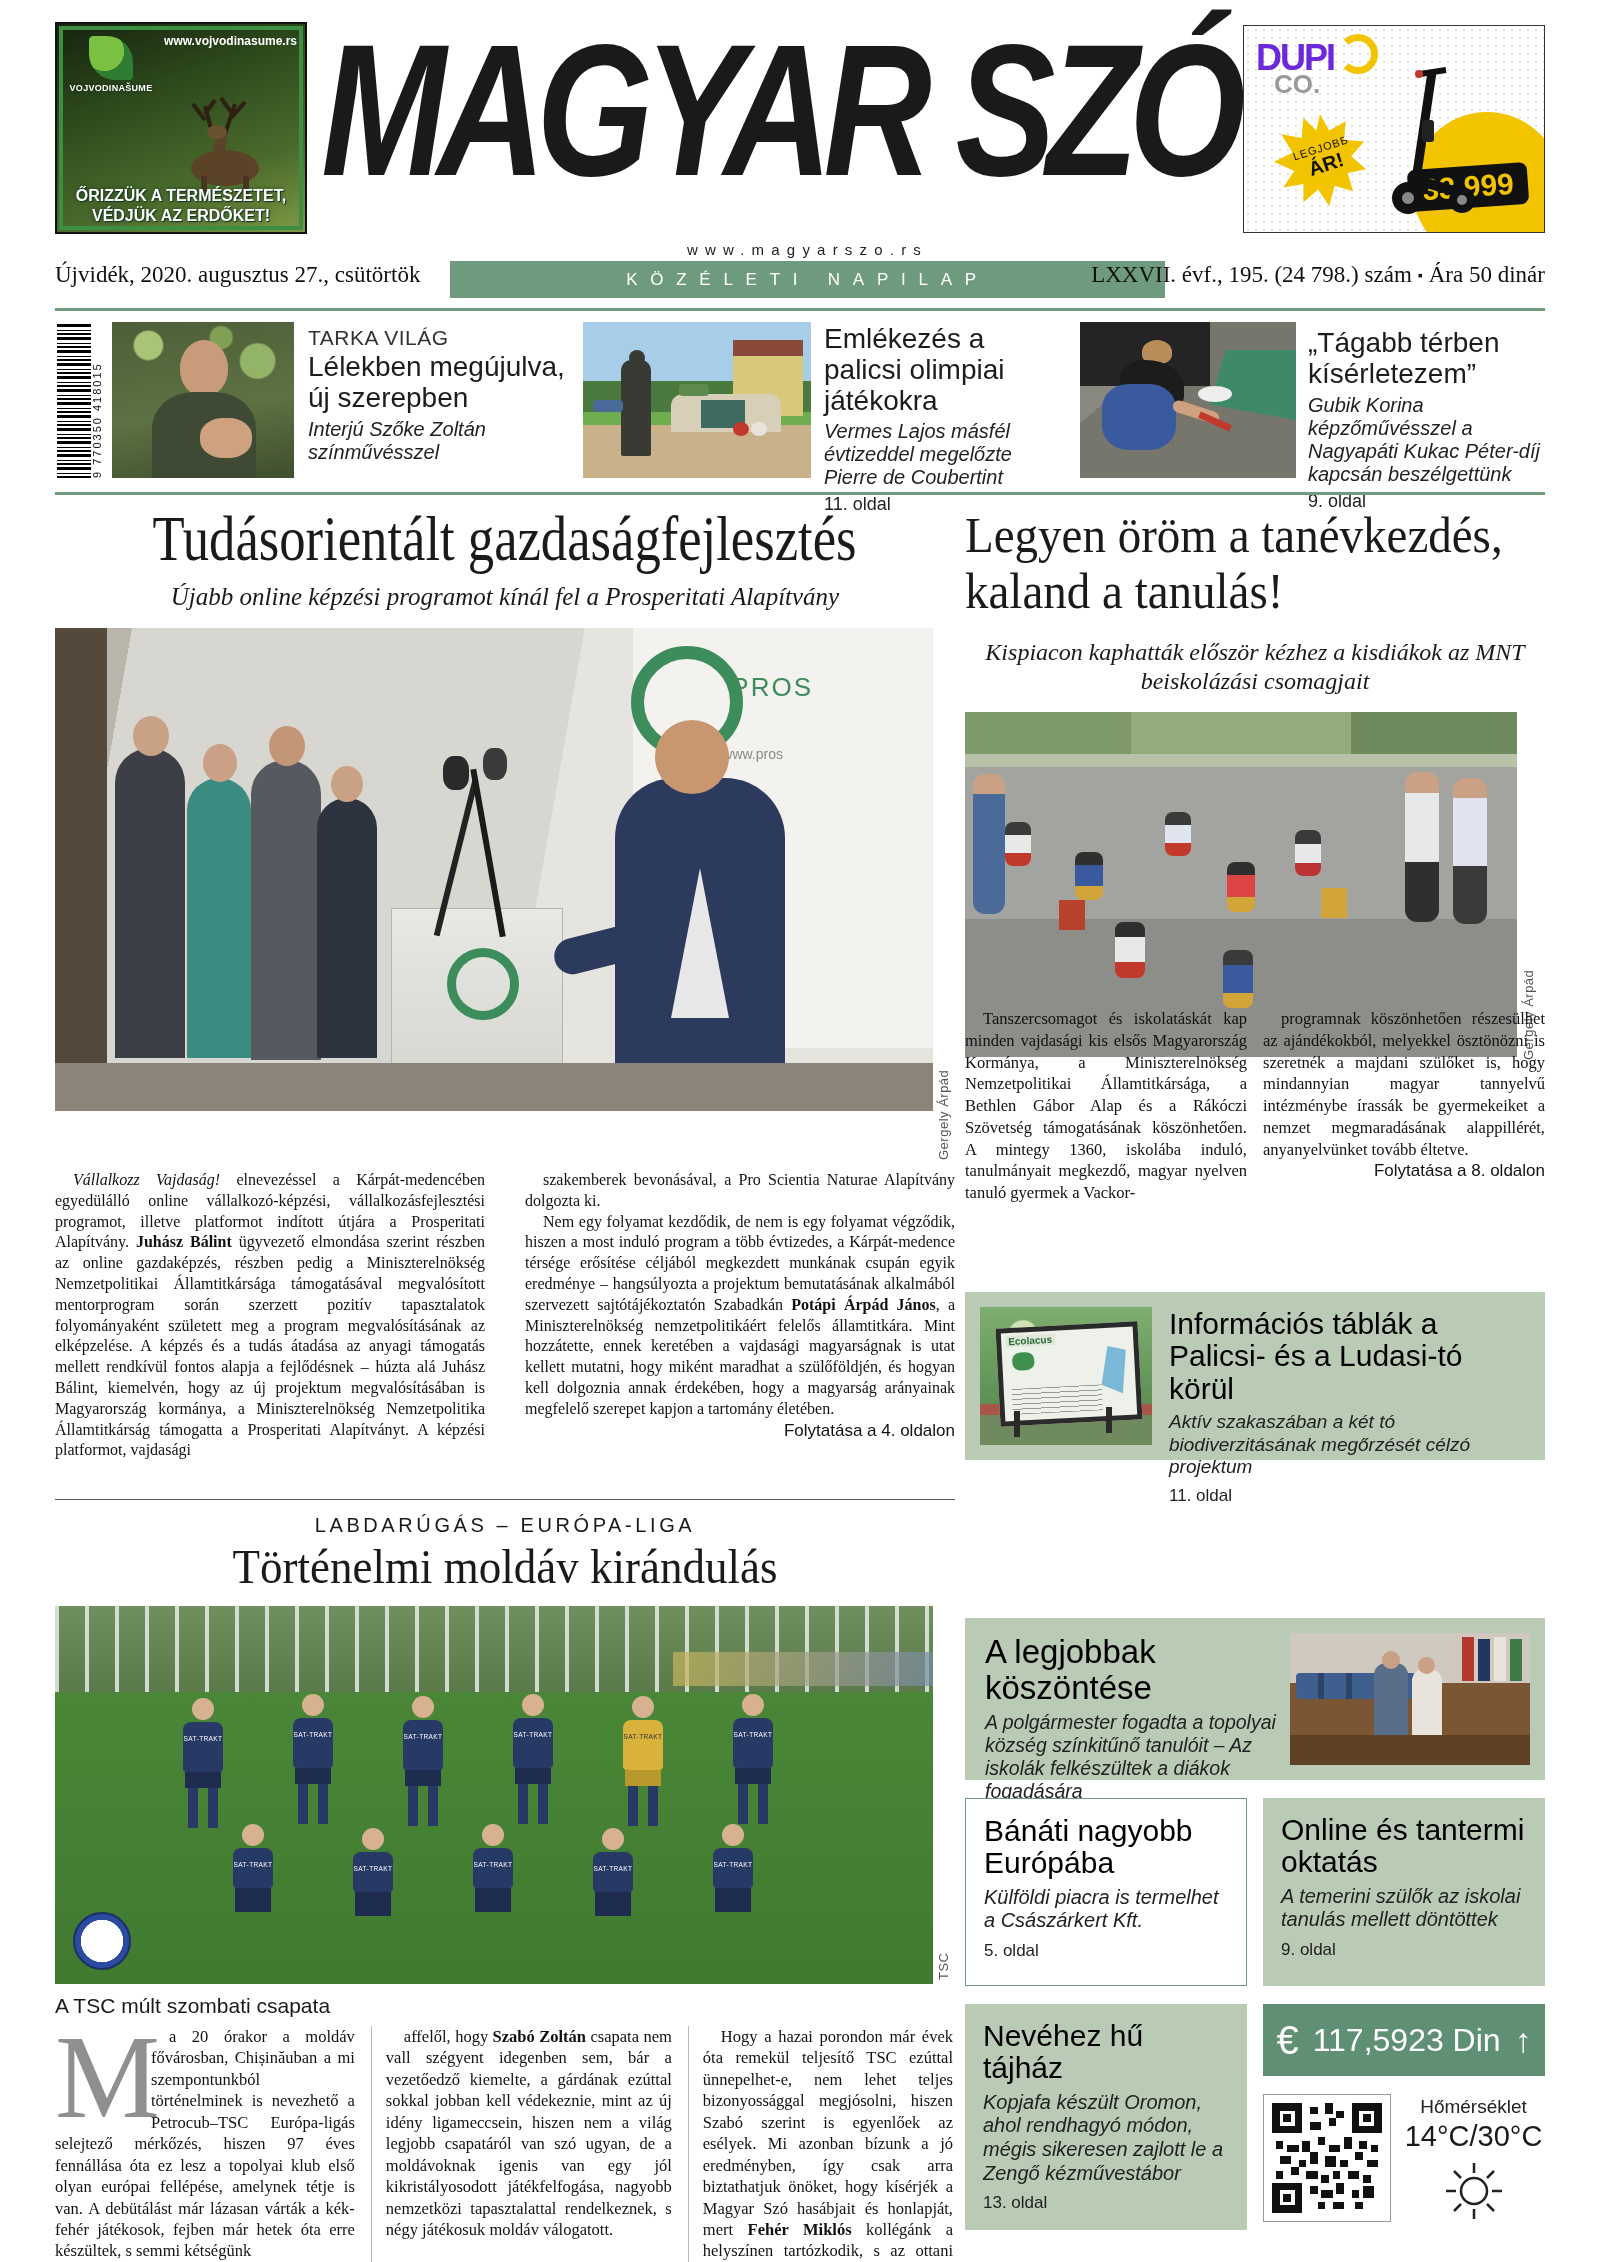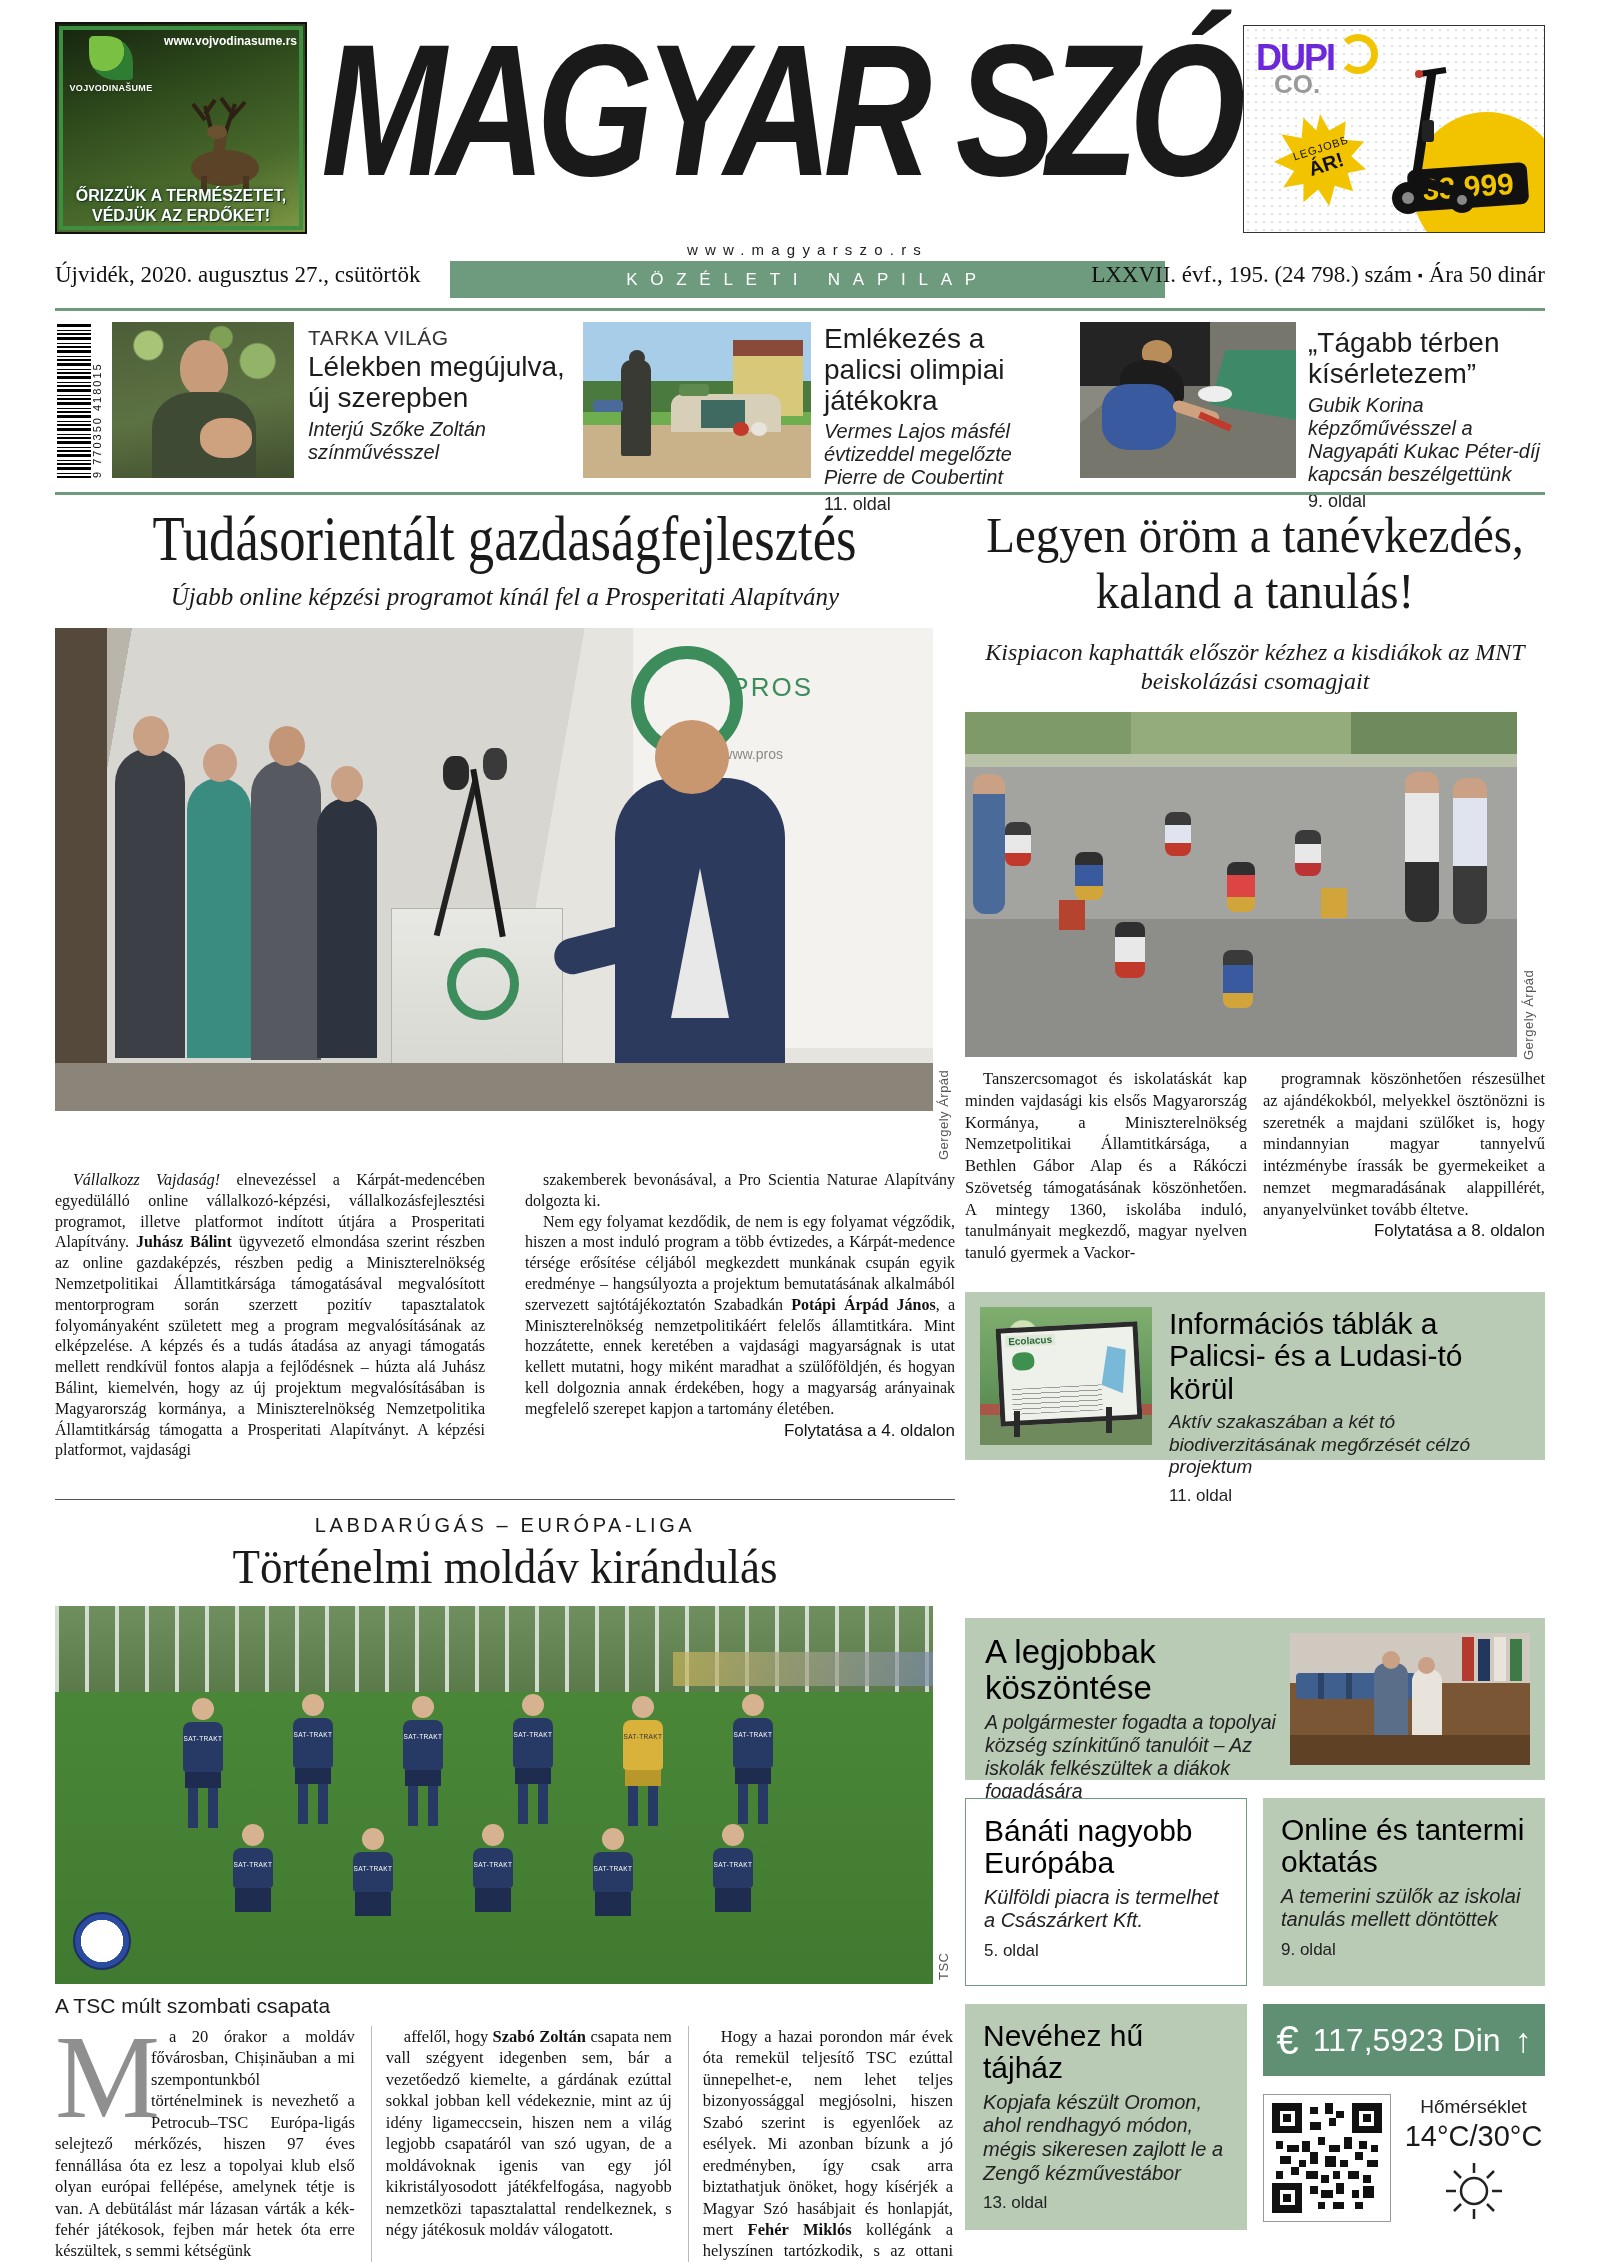--- a/index.html
+++ b/index.html
@@ -244,21 +244,21 @@
     <div class="bodycol" style="width:430px;">
       <div>
           <p><span>szakemberek bevonásával, a Pro Scientia Naturae Alapítvány dolgozta ki.</span></p>
           <p><span>Nem egy folyamat kezdődik, de nem is egy folyamat végződik, hiszen a most induló program a több évtizedes, a Kárpát-medence térsége erősítése céljából megkezdett munkának csupán egyik eredménye – hangsúlyozta a projektum bemutatásának alkalmából szervezett sajtótájékoztatón Szabadkán </span><span style="font-weight: bold;">Potápi Árpád János</span><span>, a Miniszterelnökség nemzetpolitikáért felelős államtitkára. Mint hozzátette, ennek keretében a vajdasági magyarságnak is utat kellett mutatni, hogy miként maradhat a szülőföldjén, és hogyan kell dolgoznia annak érdekében, hogy a magyarság arányainak megfelelő szerepet kapjon a tartomány életében.</span></p>
         </div>
       <p class="cont">Folytatása a 4. oldalon</p>
     </div>
   </div>
   <div class="abs" style="left:55px;top:1499px;width:900px;height:1px;background:#555;"></div>
 
-  <div class="abs" style="left:965px;top:508px;width:580px;text-align:center;">
+  <div class="abs" style="left:965px;top:508px;width:580px;">
     <div class="h-sec">
       <div>Legyen öröm a tanévkezdés,</div>
       <div>kaland a tanulás!</div>
     </div>
   </div>
   <div class="abs h-sub" style="left:965px;top:638px;width:580px;text-align:center;font-size:24px;">Kispiacon kaphatták először kézhez a kisdiákok az MNT beiskolázási csomagjait</div>
 
   <div class="abs photo" style="left:965px;top:712px;width:552px;height:345px;background:linear-gradient(#b9c2a8 0 16%,#a3a3a0 16% 60%,#8d8d8a 60% 100%);">
     <div class="abs" style="left:0;top:0;width:100%;height:42px;background:linear-gradient(90deg,#7e9a68 0 30%,#94ab7c 30% 70%,#6f8a5c 70% 100%);"></div>
     <div class="abs" style="left:40px;top:110px;width:26px;height:44px;background:linear-gradient(#3a3a3a 0 30%,#e8e8e8 30% 70%,#c0392b 70% 100%);border-radius:8px;"></div>
@@ -269,21 +269,21 @@
     <div class="abs" style="left:150px;top:210px;width:30px;height:56px;background:linear-gradient(#2f2f2f 0 26%,#e8e8e8 26% 72%,#c0392b 72% 100%);border-radius:8px;"></div>
     <div class="abs" style="left:258px;top:238px;width:30px;height:58px;background:linear-gradient(#3a3a3a 0 26%,#3a5aa0 26% 74%,#d2a53a 74% 100%);border-radius:8px;"></div>
     <div class="abs" style="left:94px;top:188px;width:26px;height:30px;background:#b5432e;"></div>
     <div class="abs" style="left:356px;top:176px;width:26px;height:30px;background:#d2a53a;"></div>
     <div class="abs" style="left:440px;top:60px;width:34px;height:150px;background:linear-gradient(#caa184 0 14%,#e8e8e8 14% 60%,#2f2f2f 60% 100%);border-radius:12px;"></div>
     <div class="abs" style="left:488px;top:66px;width:34px;height:146px;background:linear-gradient(#caa184 0 14%,#dfe4ee 14% 60%,#3a3a3a 60% 100%);border-radius:12px;"></div>
     <div class="abs" style="left:8px;top:62px;width:32px;height:140px;background:linear-gradient(#caa184 0 14%,#4a6a9a 14% 100%);border-radius:12px;"></div>
   </div>
   <div class="abs credit" style="left:1521px;top:940px;height:120px;">Gergely Árpád</div>
 
-  <div class="abs colflex" style="left:965px;top:1068px;width:580px;gap:16px;">
+  <div class="abs colflex" style="left:965px;top:1008px;width:580px;gap:16px;">
     <div class="bodycol" style="width:282px;font-size:16.5px;line-height:1.32;">
         <p><span>Tanszercsomagot és iskolatáskát kap minden vajdasági kis elsős Magyarország Kormánya, a Miniszterelnökség Nemzetpolitikai Államtitkársága, a Bethlen Gábor Alap és a Rákóczi Szövetség támogatásának köszönhetően. A mintegy 1360, iskolába induló, tanulmányait megkezdő, magyar nyelven tanuló gyermek a Vackor-</span></p>
       </div>
     <div class="bodycol" style="width:282px;font-size:16.5px;line-height:1.32;">
       <div>
           <p><span>programnak köszönhetően részesülhet az ajándékokból, melyekkel ösztönözni is szeretnék a majdani szülőket is, hogy mindannyian magyar tannyelvű intézménybe írassák be gyermekeiket a nemzet megmaradásának alappillérét, anyanyelvünket tovább éltetve.</span></p>
         </div>
       <p class="cont">Folytatása a 8. oldalon</p>
     </div>
   </div>

